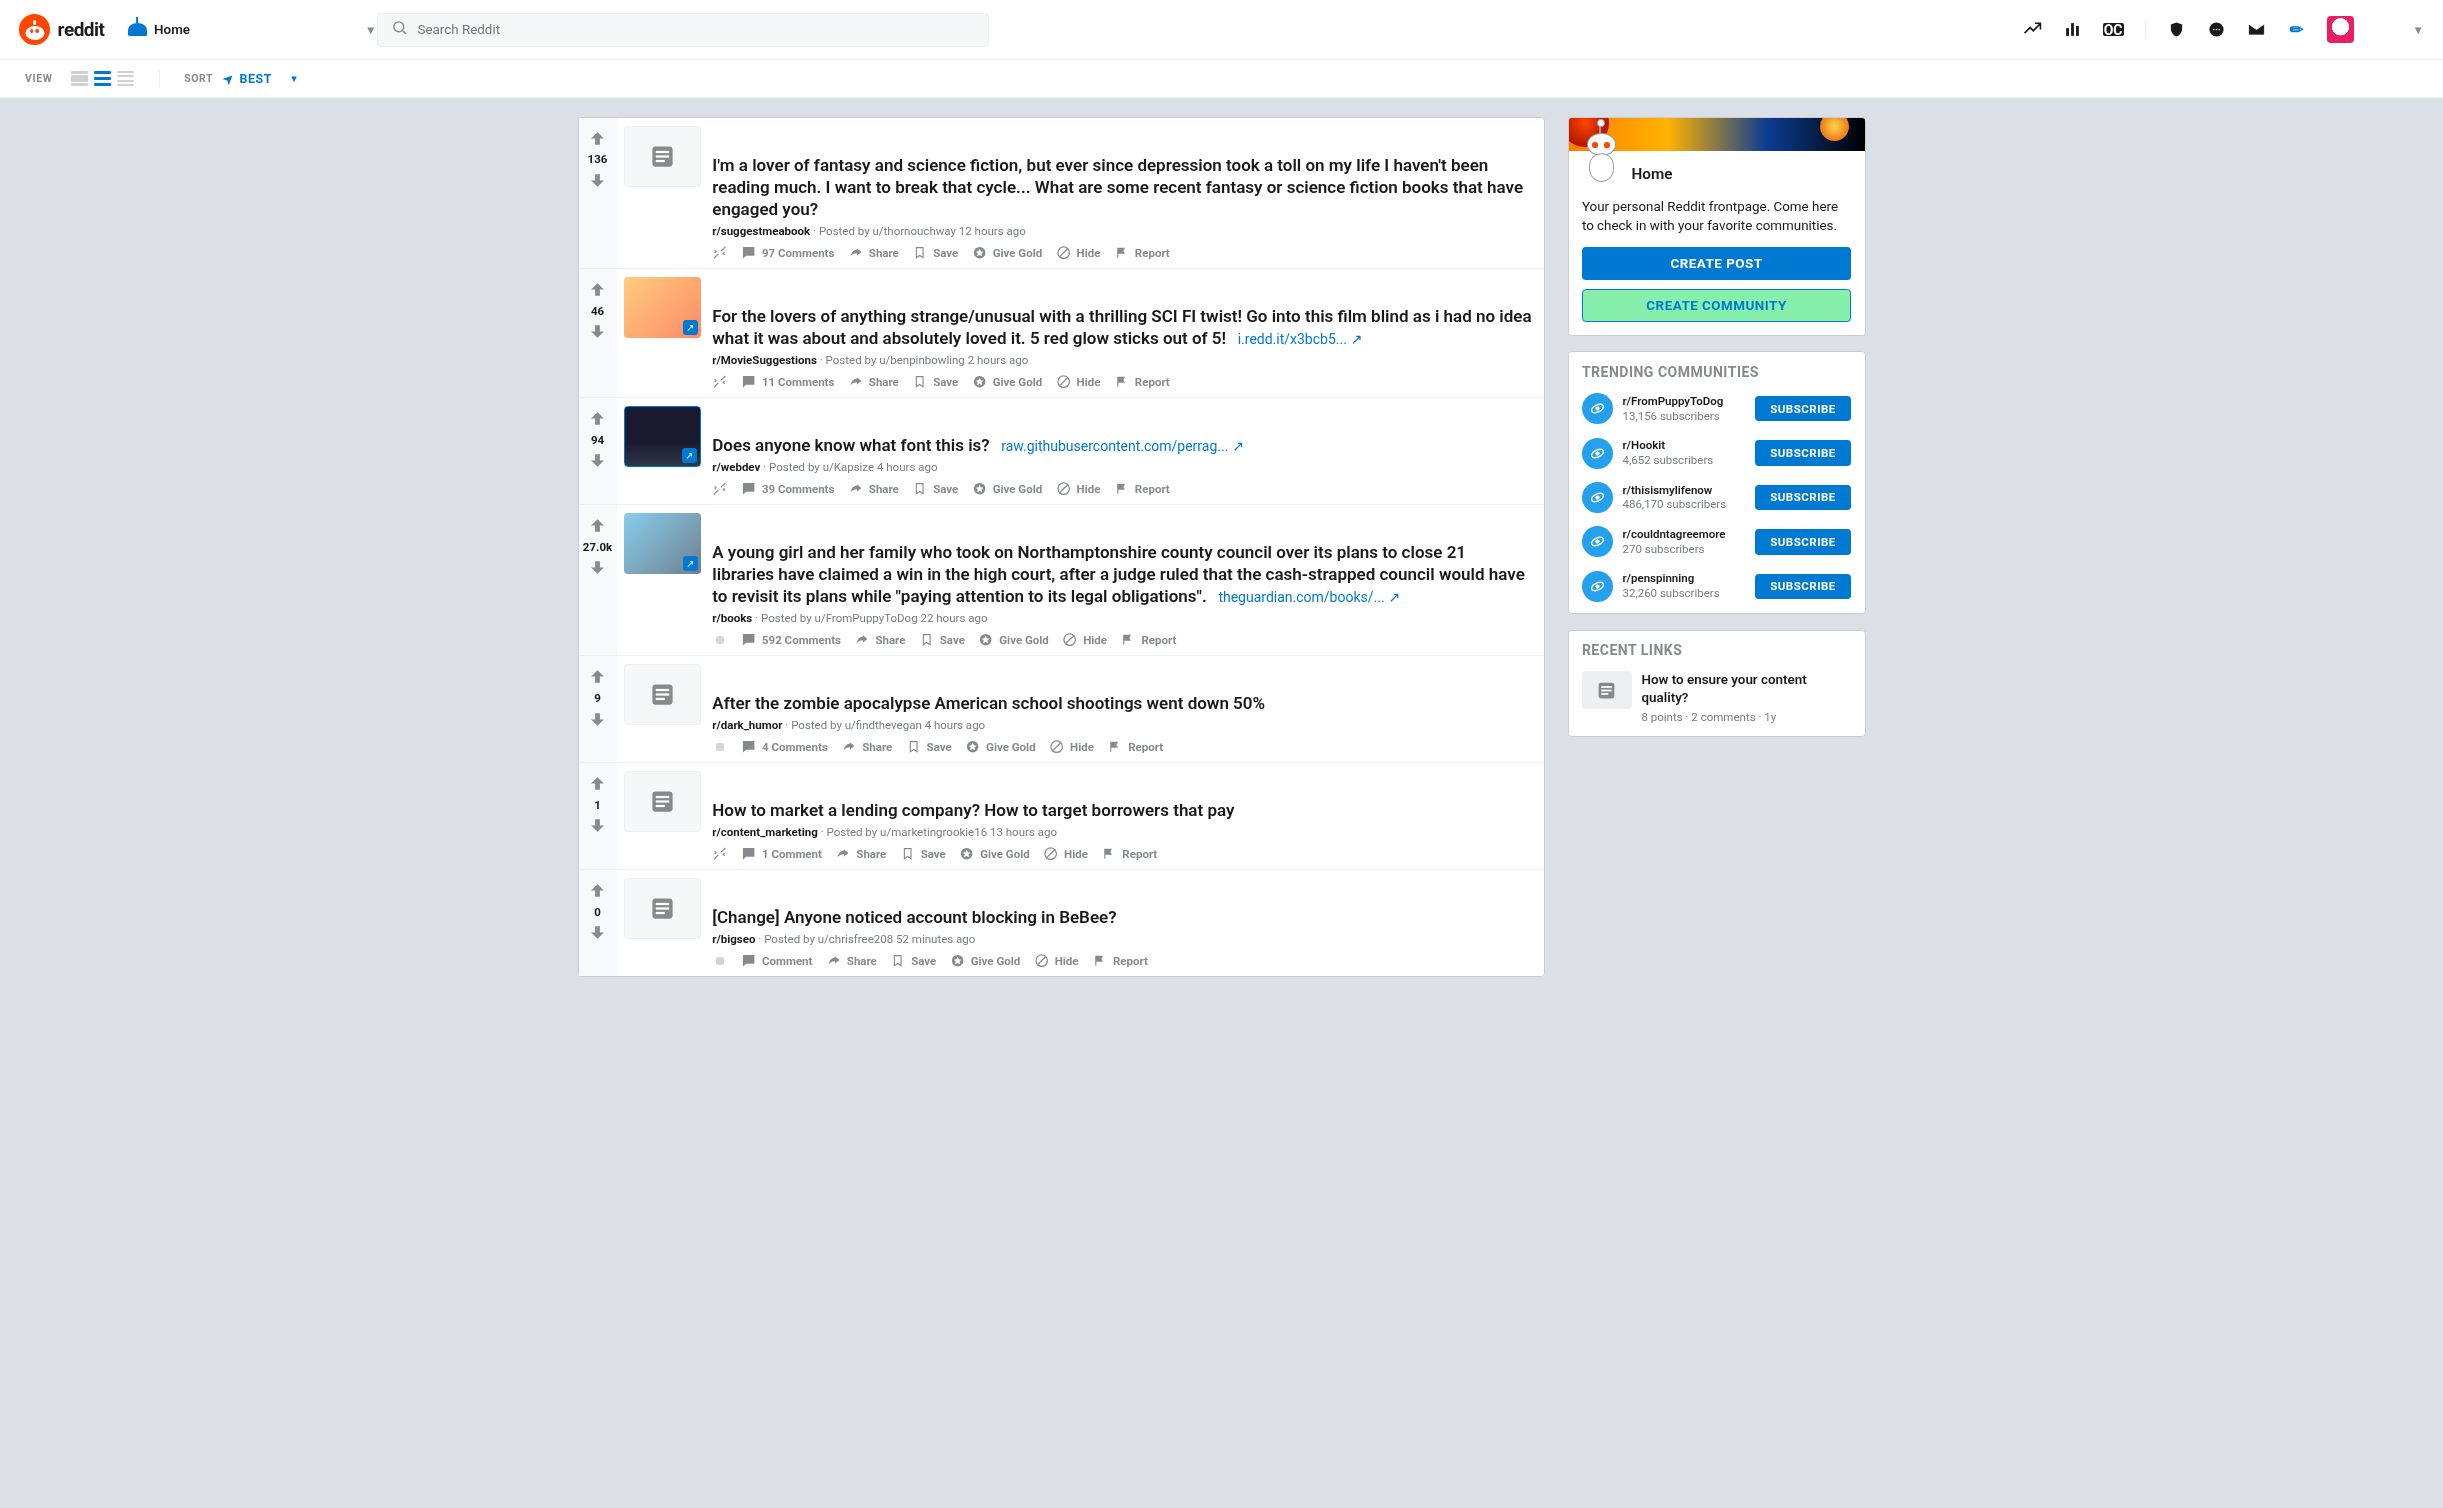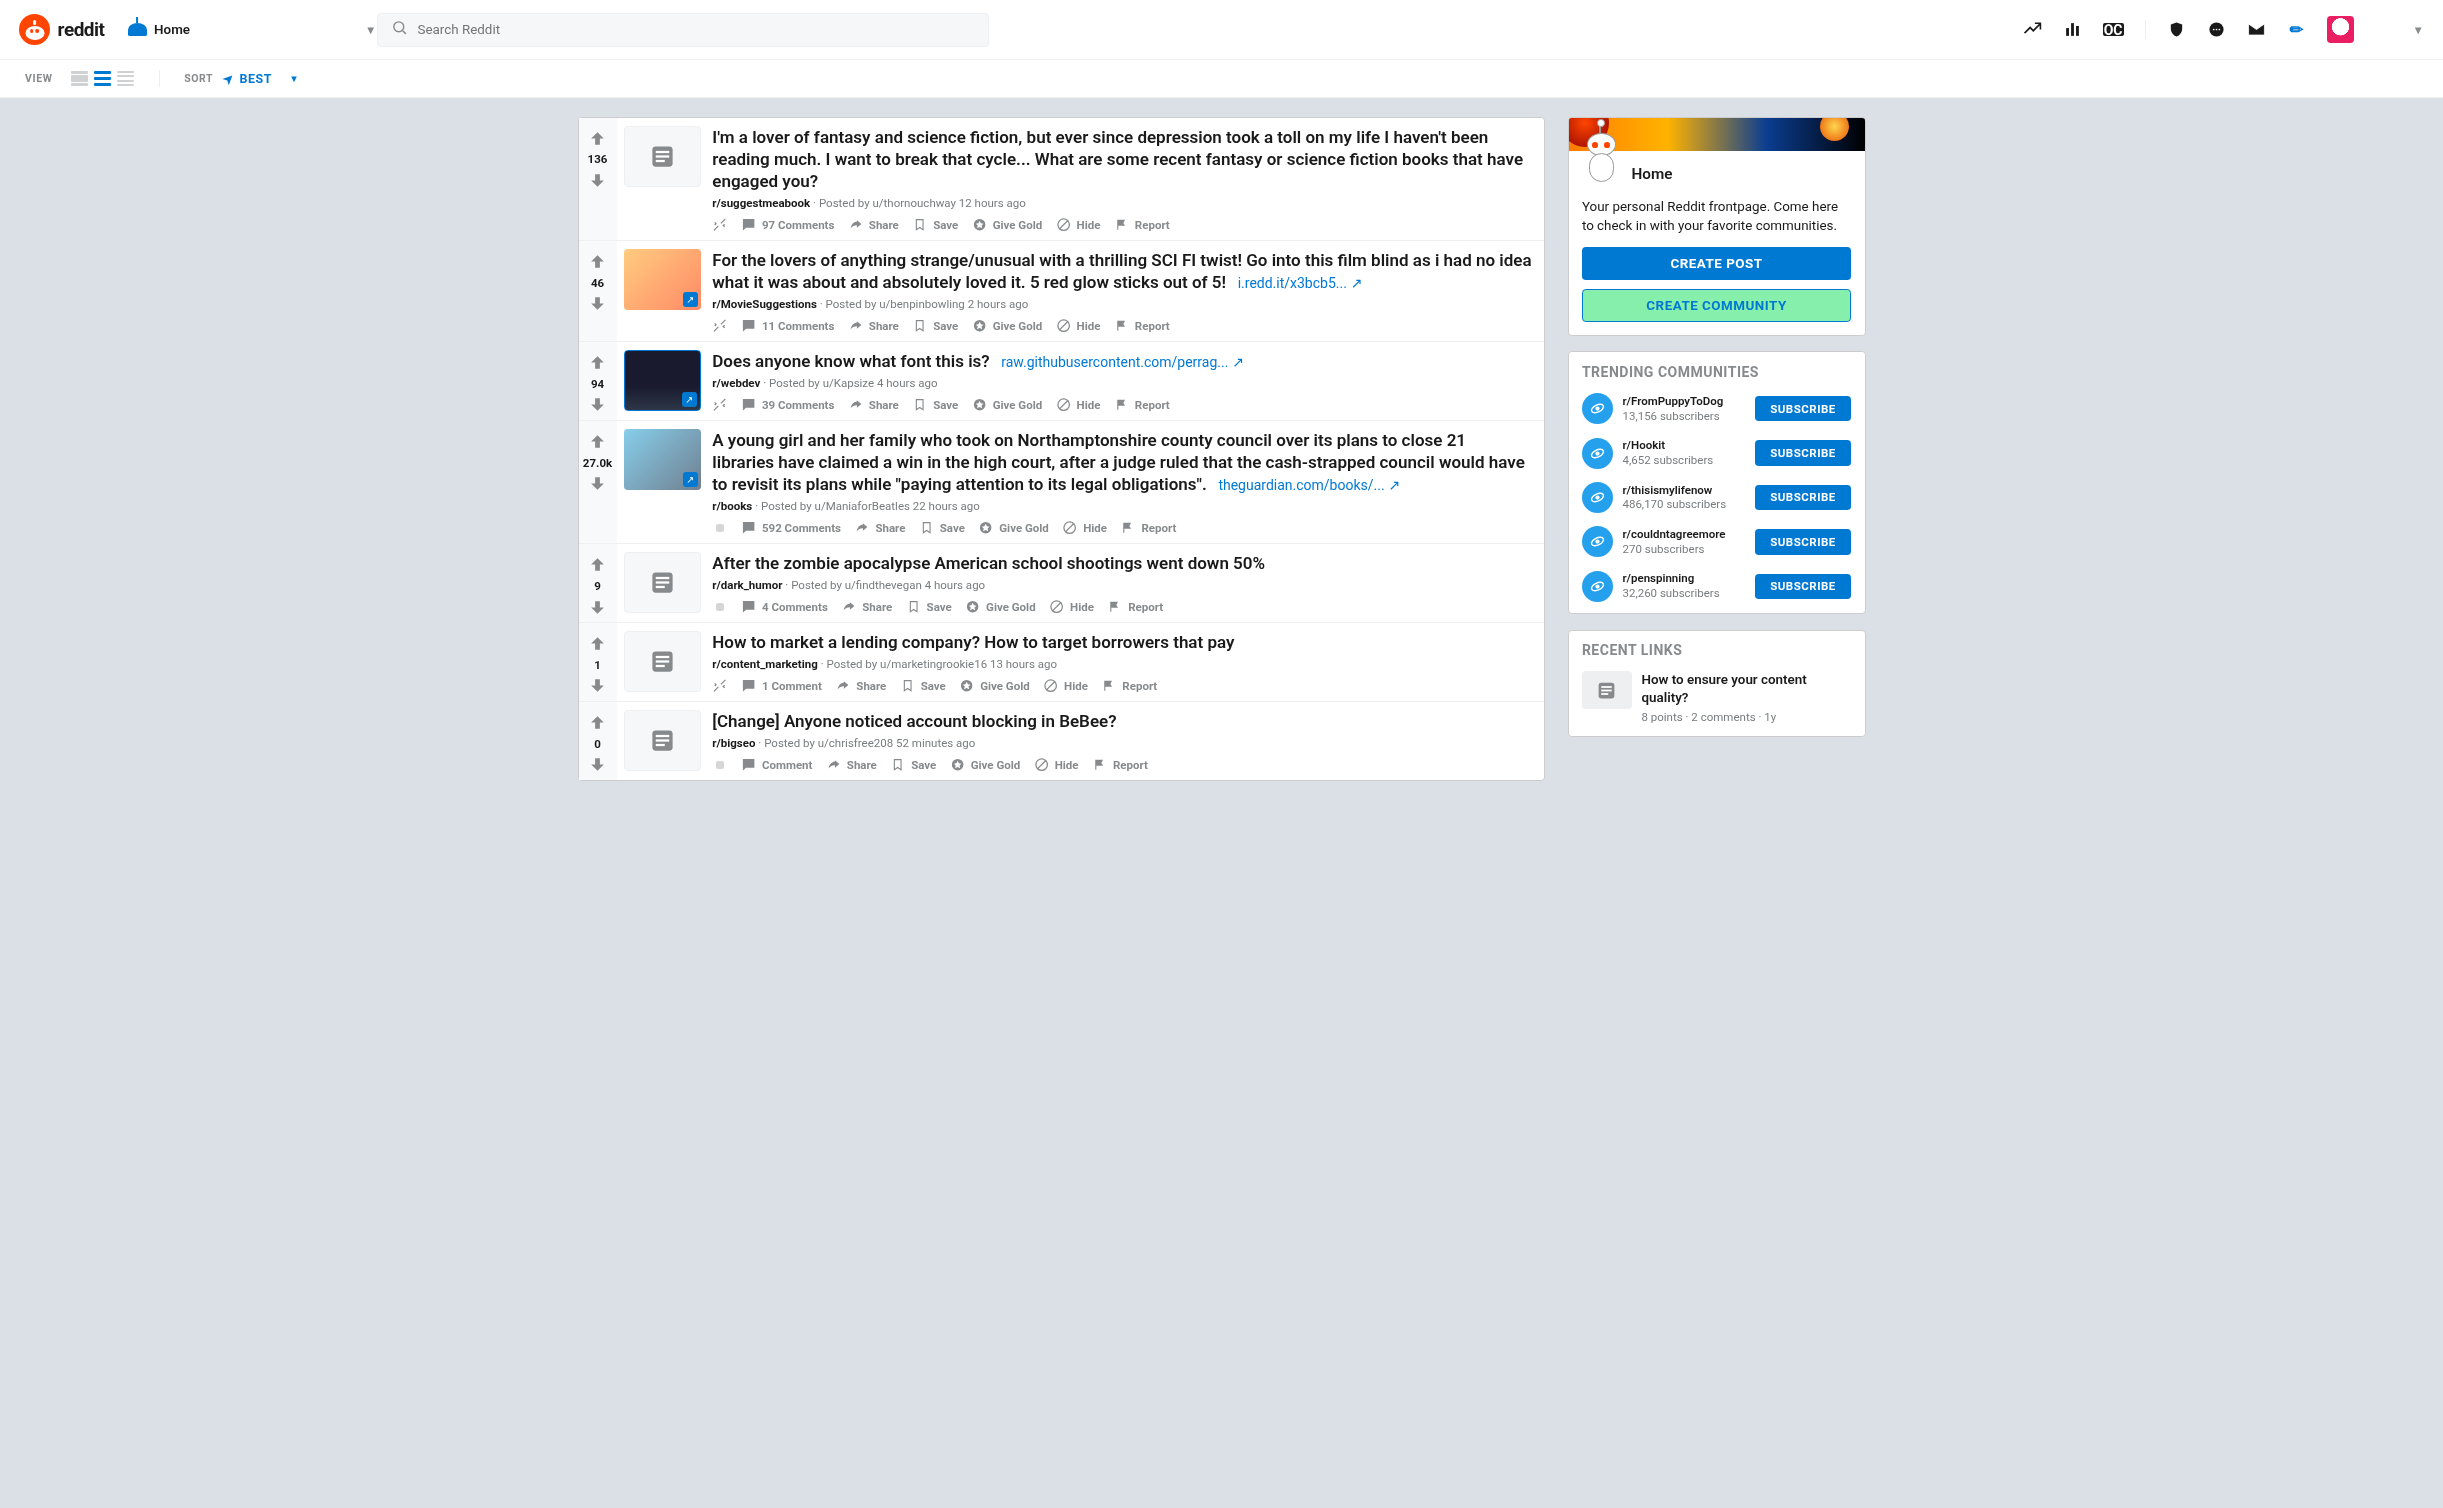--- a/index.html
+++ b/index.html
@@ -54,21 +54,21 @@
 .arrow { width: 21px; height: 21px; cursor: pointer; color: #878a8c; display: flex; align-items: center; justify-content: center; }
 .arrow svg { width: 19px; height: 19px; fill: currentColor; }
 .score { font-size: 11.5px; font-weight: 700; color: #1a1a1b; text-align: center; width: 38px; padding: 1.9px 0; }
 .thumb-col { width: 92px; padding: 7.6px; display: flex; align-items: flex-start; }
 .thumb { width: 82px; height: 61px; border-radius: 3.8px; background: #edeff1; display: flex; align-items: center; justify-content: center; color: #878a8c; position: relative; }
 .thumb.text { background: #f6f7f8; border: 1px solid #edeff1; }
 .thumb.img1 { background: linear-gradient(135deg, #ffcc80, #ff8a65); }
 .thumb.img2 { background: linear-gradient(180deg, #1a1a2e 60%, #2d3748); border: 1.9px solid #0079d3; }
 .thumb.img3 { background: linear-gradient(135deg, #87ceeb, #708090); }
 .thumb .ext-badge { position: absolute; bottom: 2.9px; right: 2.9px; background: #0079d3; color: #fff; width: 15.3px; height: 15.3px; border-radius: 2.9px; display: flex; align-items: center; justify-content: center; font-size: 9.6px; }
-.post-body { flex: 1; padding: 7.6px 11.5px 7.6px 3.8px; }
+.post-body { flex: 1; padding: 7.6px 11.5px 7.6px 3.8px; margin-top: 28px; }
 .post-title { font-size: 17px; font-weight: 600; color: #1a1a1b; line-height: 1.3; }
 .ext-link { font-size: 14px; color: #0079d3; margin-left: 7.6px; }
 .ext-link .ext-ic { margin-left: 3.8px; }
 .meta-row { font-size: 11.5px; color: #787c7e; margin-top: 3.8px; }
 .sr-link { font-weight: 700; color: #1a1a1b; }
 .actions { display: flex; align-items: center; gap: 13.4px; margin-top: 7.6px; }
 .action { display: inline-flex; align-items: center; gap: 5.7px; font-size: 11.5px; font-weight: 700; color: #878a8c; cursor: pointer; }
 .action .aicon { display: inline-flex; width: 15.3px; height: 15.3px; align-items: center; justify-content: center; }
 
 
@@ -454,21 +454,21 @@
           </div>
       </div>
       <div class="post-body">
         <div>
           <a class="post-title">A young girl and her family who took on Northamptonshire county council over its plans to close 21 libraries have claimed a win in the high court, after a judge ruled that the cash-strapped council would have to revisit its plans while "paying attention to its legal obligations".</a>
           <a class="ext-link">theguardian.com/books/...<span class="ext-ic">↗</span></a>
         </div>
         <div class="meta-row">
           <a class="sr-link">r/books</a>
           <span> · Posted by </span>
-          <a style="color:#787c7e">u/ManiaforBeatles</a>
+          <a style="color:#787c7e">u/FromPuppyToDog</a>
           <span> 22 hours ago</span>
         </div>
         <div class="actions">
           <span class="action">
               <span class="aicon">
                 <span style="display:block;width:7.6px;height:7.6px;background:currentColor;opacity:.35;border-radius:1.9px"></span>
               </span>
             </span>
           <span class="action"><span class="aicon">
                 <svg width="15.3" height="15.3" viewBox="0 0 24 24" fill="currentColor">

